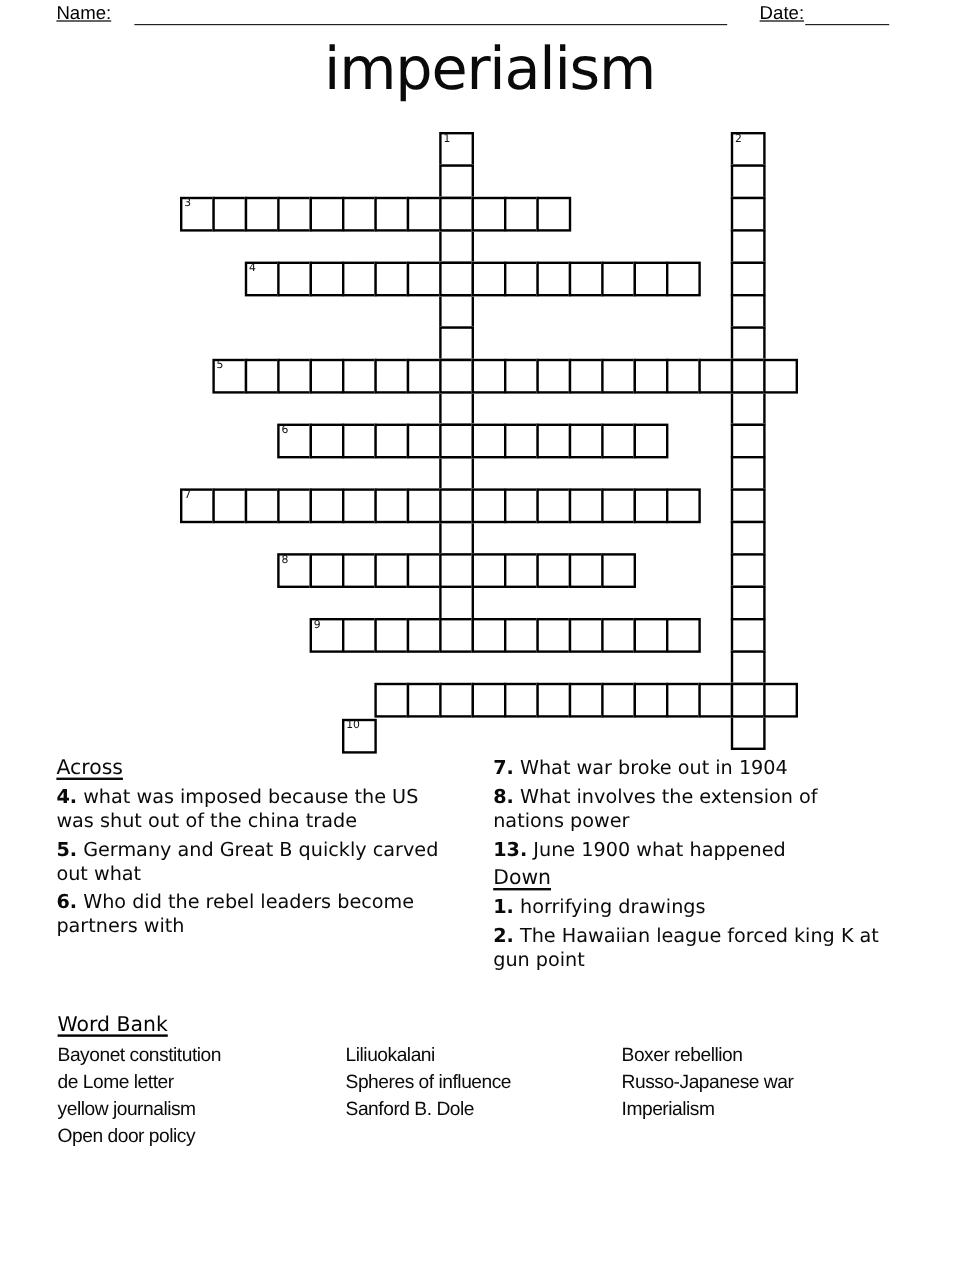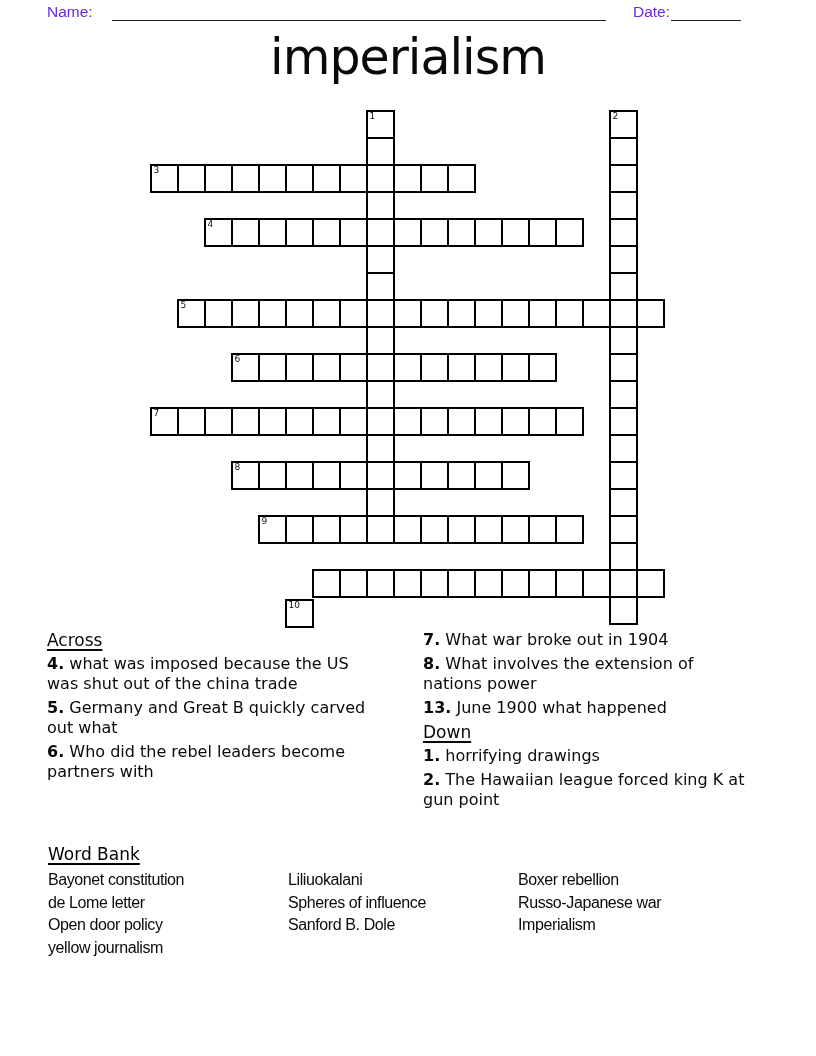--- a/index.html
+++ b/index.html
@@ -1,42 +1,42 @@
 <!DOCTYPE html>
 <html><head>
 <meta charset="utf-8">
 <style>
   html,body{margin:0;padding:0;background:#fff;}
   .page{position:relative;width:816px;height:1056px;background:#ffffff;
         font-family:"DejaVu Sans",sans-serif;color:#000;overflow:hidden;}
 
   
   .hdr-label{position:absolute;top:3px;font-size:15.5px;
-             font-family:"Liberation Sans",sans-serif;color:#6d28d9;}
+             font-family:"Liberation Sans",sans-serif;color:#000000;text-decoration:underline;}
   .name-label{left:47px;}
   .date-label{left:633px;}
   .fill-line{position:absolute;top:20px;height:0;border-bottom:1.6px solid #222;}
   .name-line{left:112px;width:494px;}
   .date-line{left:671px;width:70px;}
 
   
   .title{position:absolute;top:29px;left:0;width:816px;margin:0;text-align:center;
          font-size:49px;font-weight:normal;letter-spacing:-1px;color:#0a0a0a;}
 
   
   .grid{position:absolute;left:0;top:0;width:816px;height:650px;}
   .cell{position:absolute;width:29px;height:29px;box-sizing:border-box;
         border:2px solid #000;background:#fff;}
   .cellnum{position:absolute;top:-1px;left:1.5px;font-size:9px;line-height:10px;
            color:#111;font-family:"DejaVu Sans",sans-serif;}
 
   
   .clues{position:absolute;top:630px;font-size:16px;line-height:20px;color:#0a0a0a;}
   .clues-left{left:47px;width:332px;}
-  .clues-right{left:411px;width:326px;margin-left:12px;}
+  .clues-right{left:411px;width:326px;}
   .clue{margin:0 0 4px 0;}
   .clue-num{font-weight:bold;}
   .clue-header{font-size:17px;font-weight:normal;margin:0 0 4px 0;
                text-decoration:underline;text-decoration-thickness:2px;text-underline-offset:3px;}
 
   
   .wordbank{position:absolute;left:48px;top:844px;}
   .wb-cols{display:flex;margin-top:5px;justify-content:space-between;}
   .wb-col1{width:240px;}
   .wb-col2{width:230px;}
@@ -244,22 +244,22 @@
         <p class="clue"><b class="clue-num">2.</b><span> The Hawaiian league forced king K at gun point</span></p>
       </div>
   </div>
 
   <div class="wordbank">
     <div class="clue-header">Word Bank</div>
     <div class="wb-cols" id="wb-cols">
         <div class="wb-col1">
           <div class="wb-item">Bayonet constitution</div>
           <div class="wb-item">de Lome letter</div>
+          <div class="wb-item">yellow journalism</div>
           <div class="wb-item">Open door policy</div>
-          <div class="wb-item">yellow journalism</div>
         </div>
         <div class="wb-col2">
           <div class="wb-item">Liliuokalani</div>
           <div class="wb-item">Spheres of influence</div>
           <div class="wb-item">Sanford B. Dole</div>
         </div>
         <div class="wb-col3">
           <div class="wb-item">Boxer rebellion</div>
           <div class="wb-item">Russo-Japanese war</div>
           <div class="wb-item">Imperialism</div>

